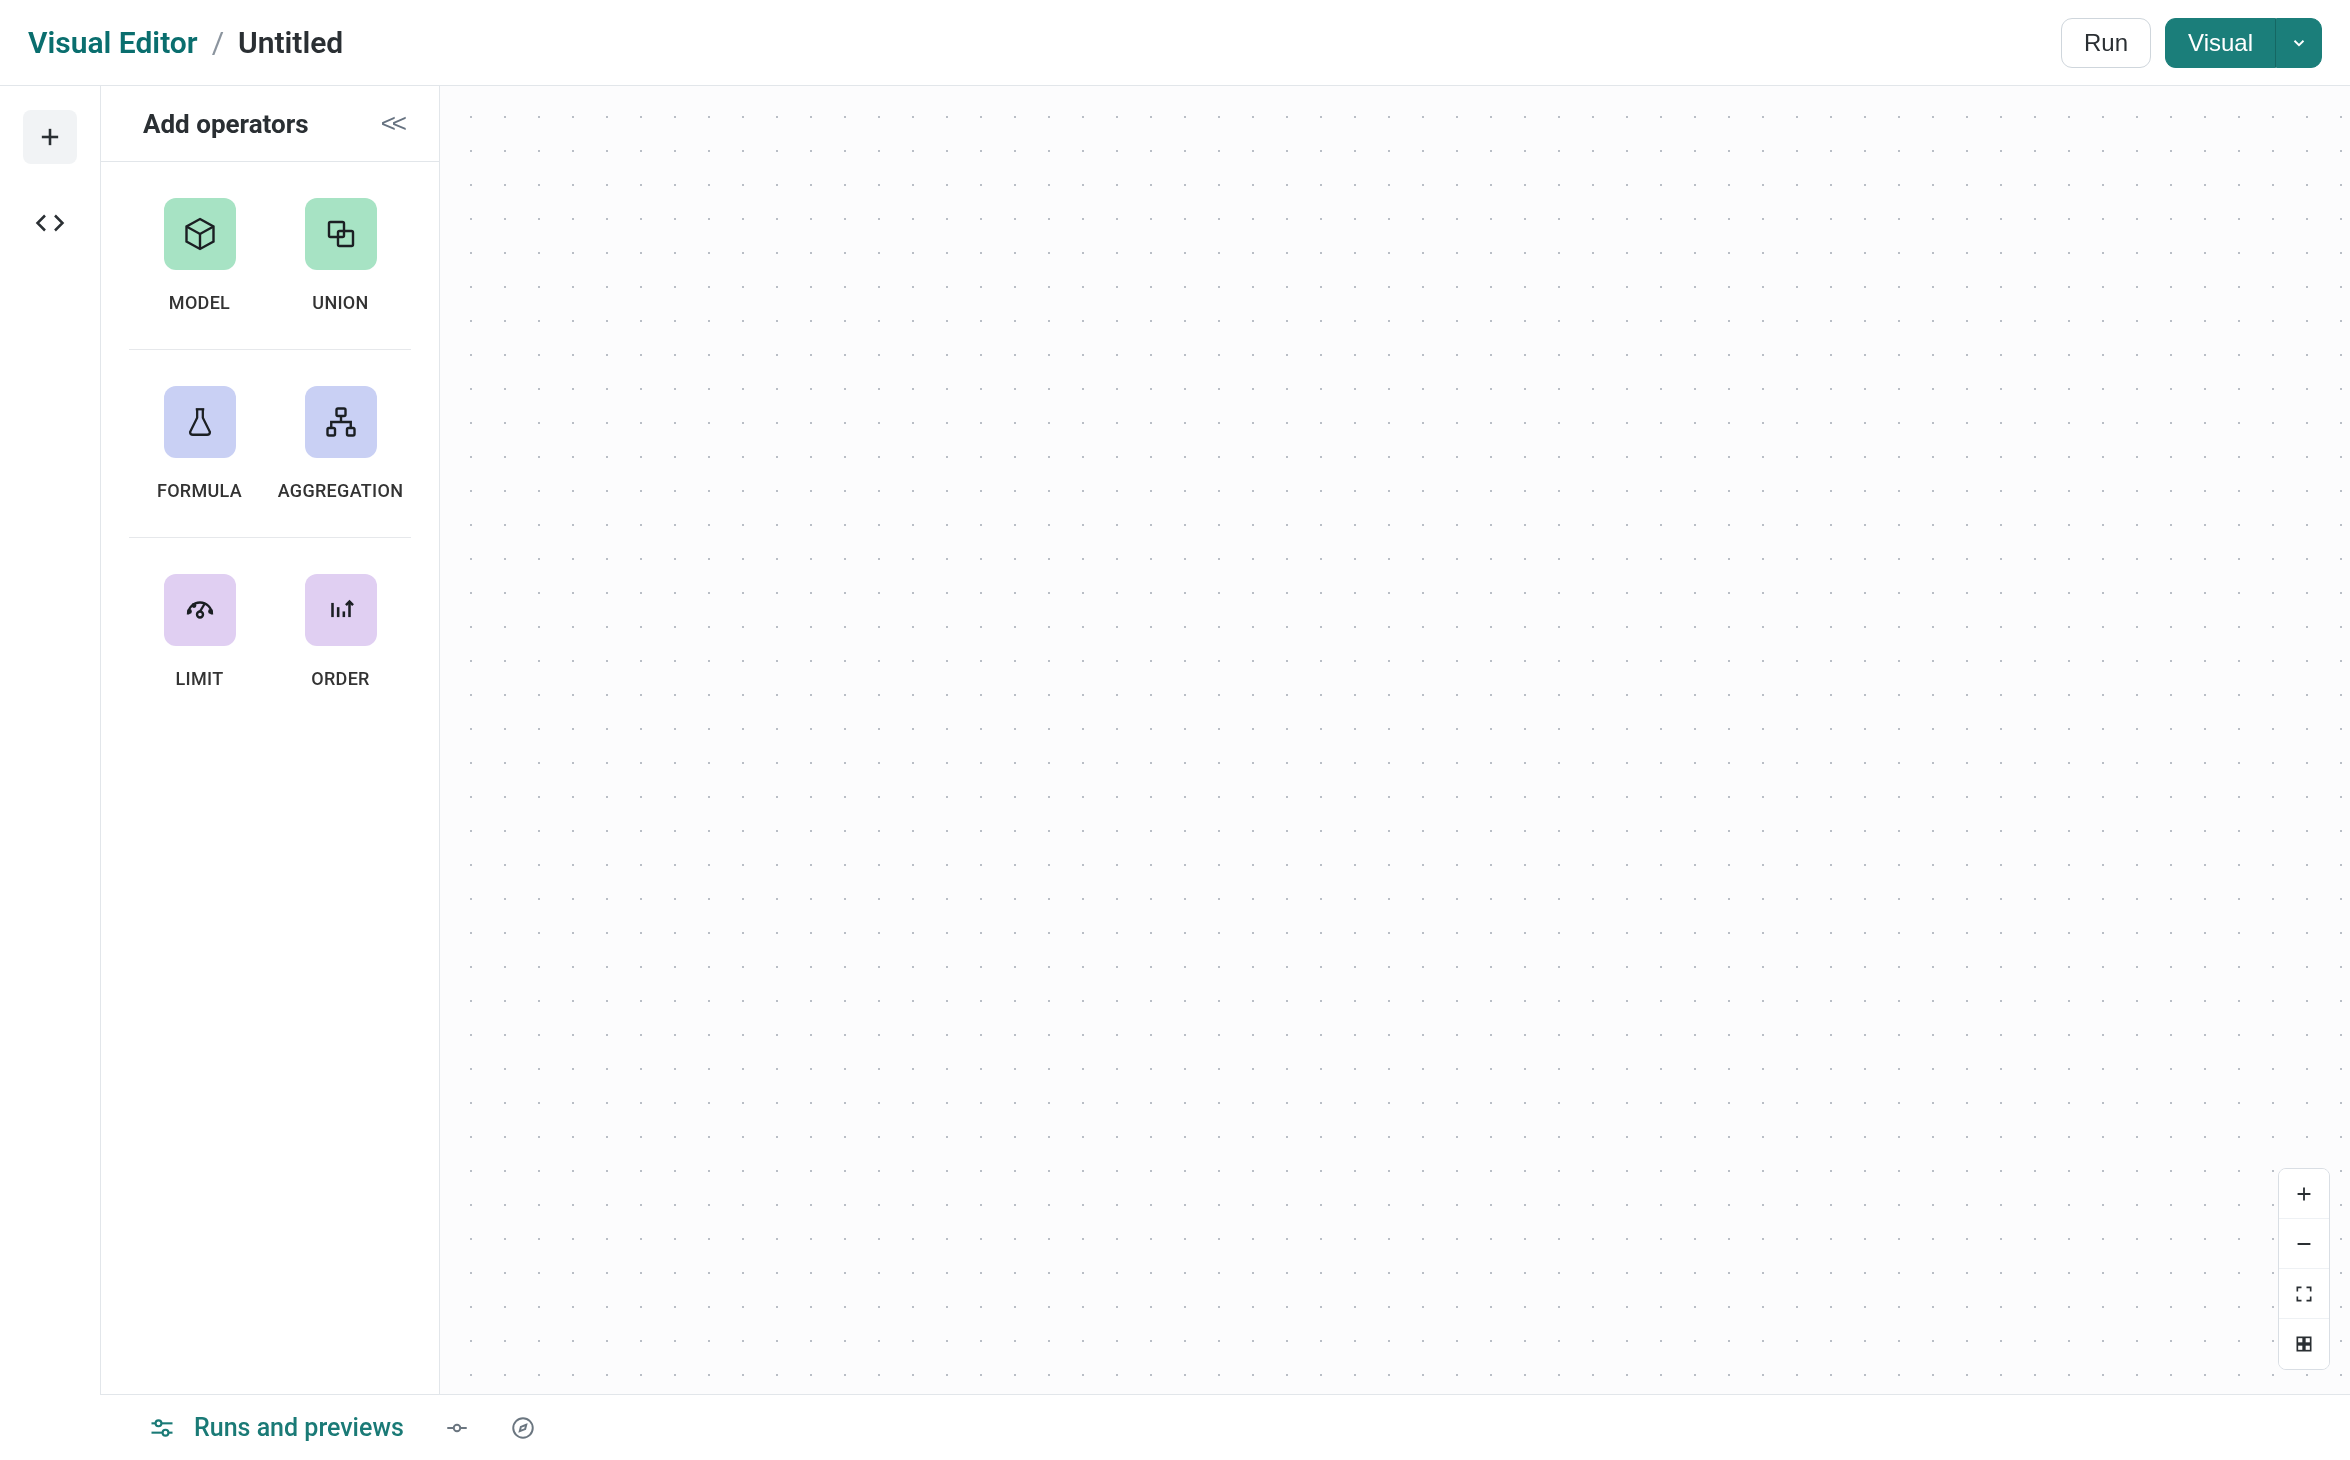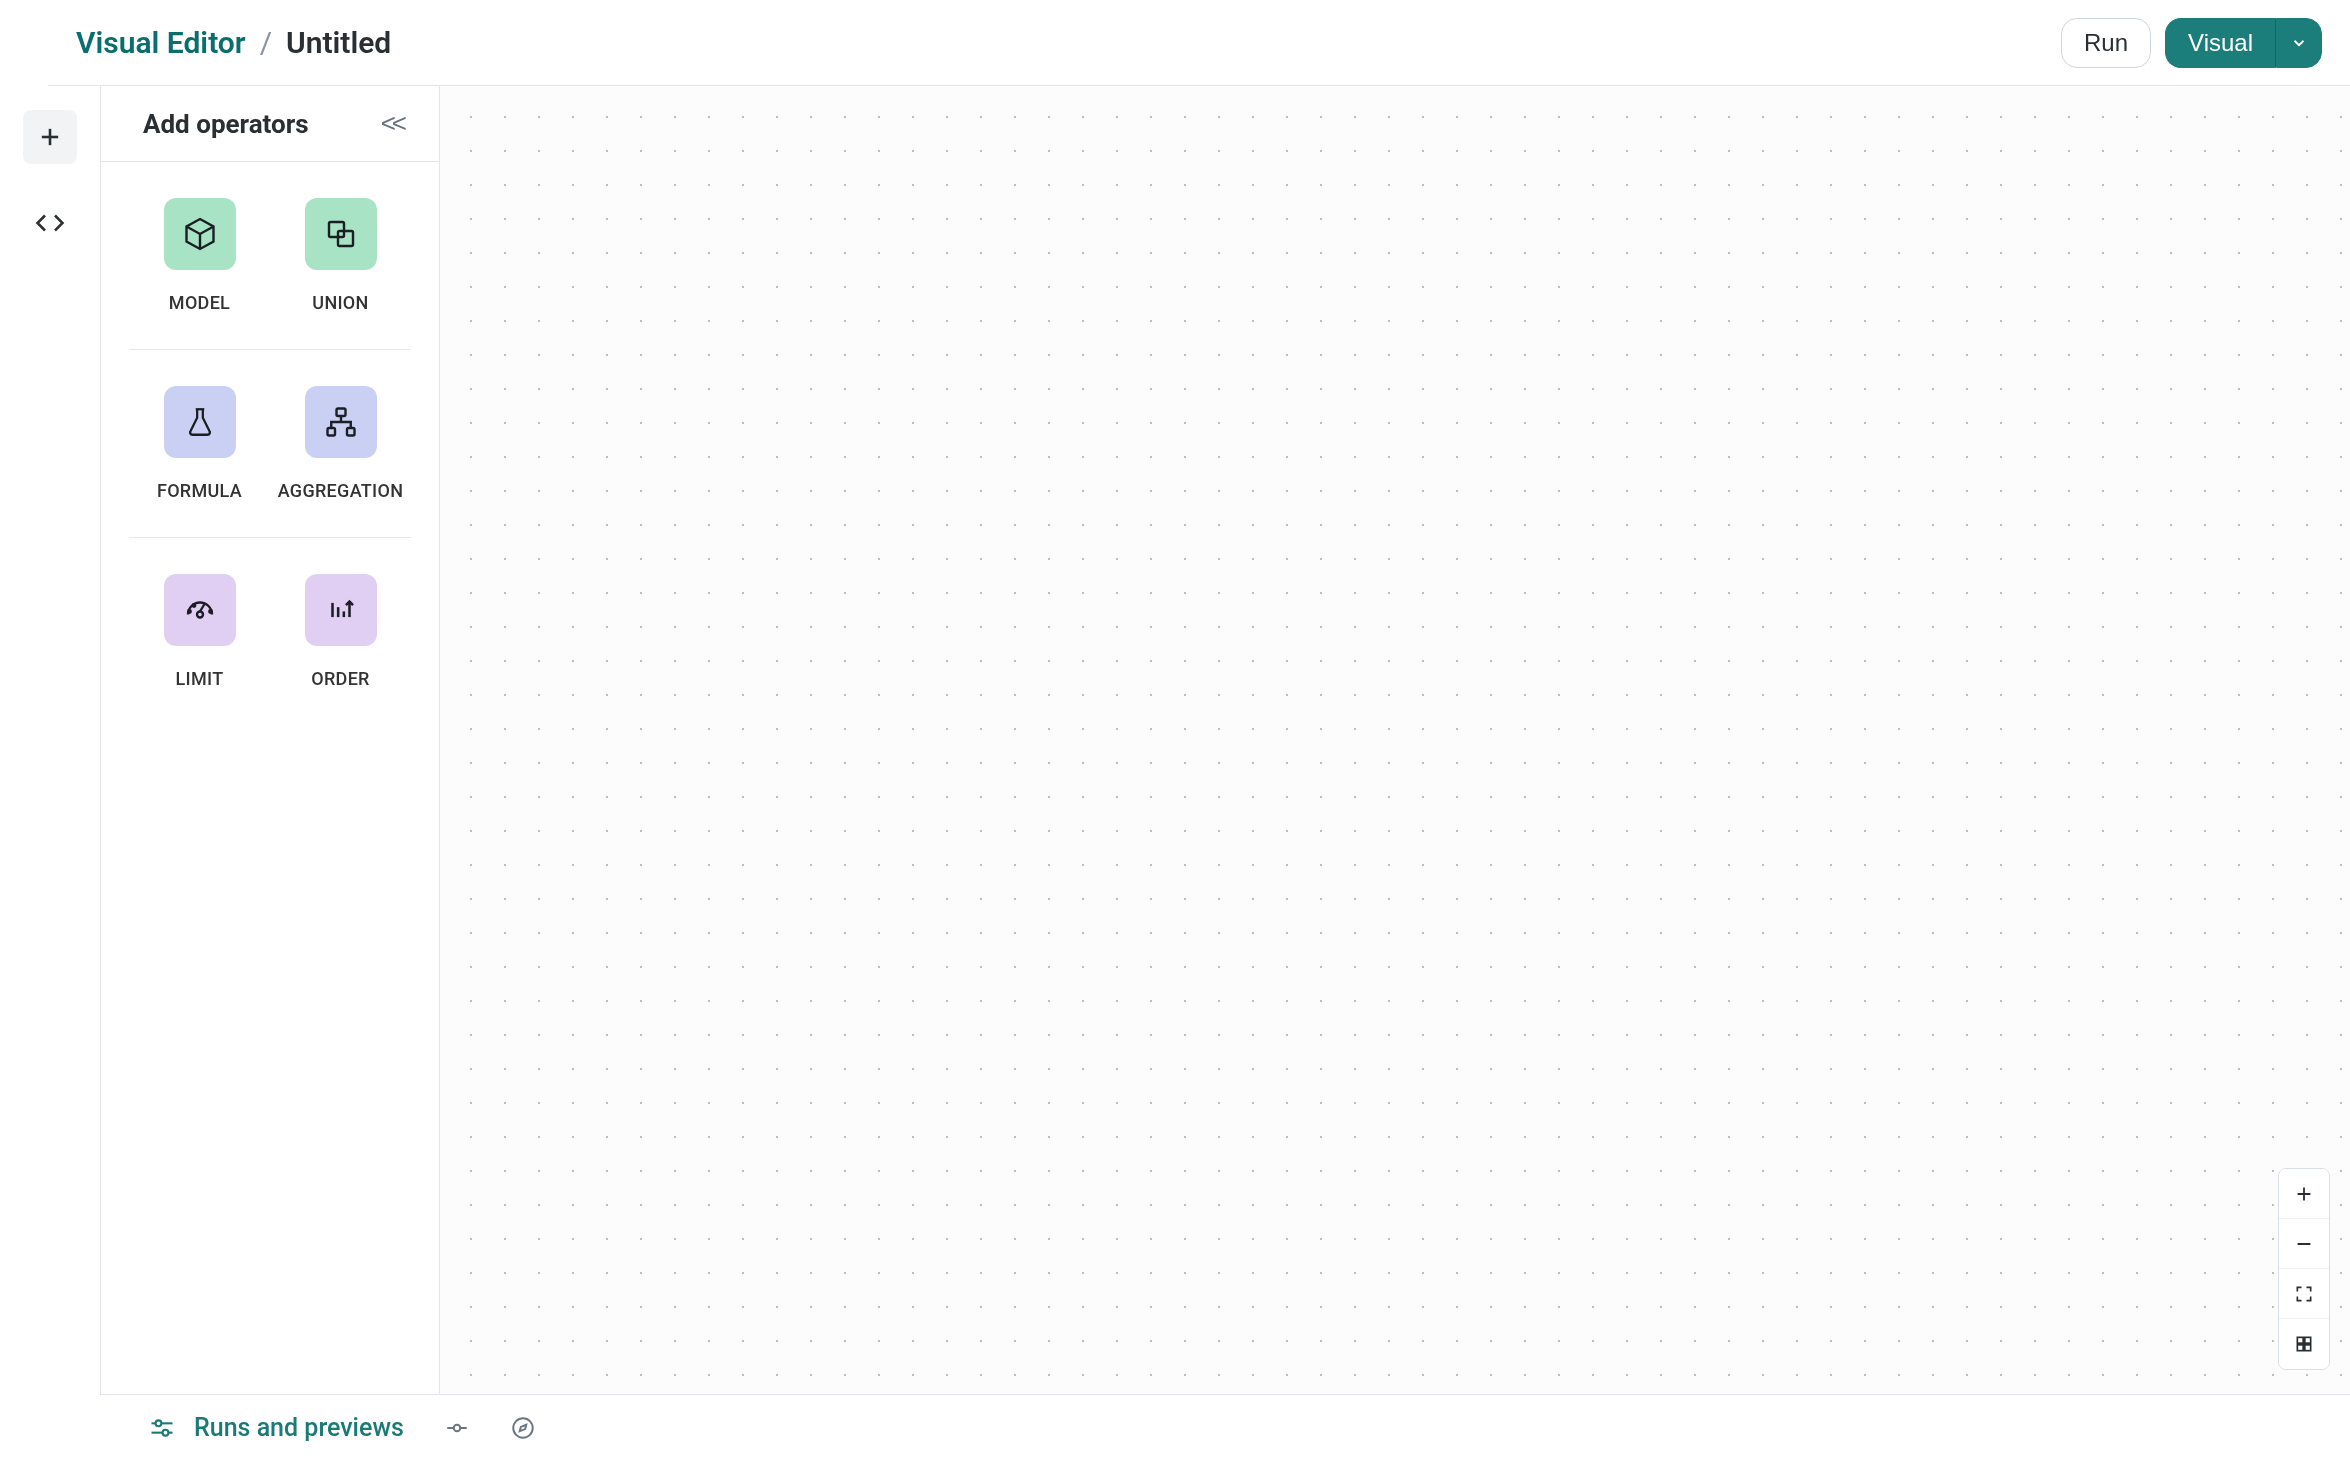--- a/index.html
+++ b/index.html
@@ -8,29 +8,28 @@
 
     
     .header {
       display: flex;
       align-items: center;
       justify-content: space-between;
       padding: 16px 28px;
       border-bottom: 1px solid #e2e6ea;
       background: #fff;
       height: 86px;
-      margin-left: 48px;
     }
     .breadcrumb { display: flex; align-items: center; gap: 14px; font-size: 30px; font-weight: 600; }
     .breadcrumb .app-name { color: #0a6e6e; }
     .breadcrumb .sep { color: #8b949e; font-weight: 400; }
     .breadcrumb .doc-name { color: #2a2f33; }
     .header-actions { display: flex; align-items: center; gap: 14px; }
     .btn {
-      border-radius: 16px;
+      border-radius: 11px;
       border: 1.5px solid #cfd6dc;
       background: #fff;
       padding: 10px 22px;
       font-size: 24px;
       font-weight: 500;
       cursor: pointer;
       color: #2a2f33;
     }
     .btn-primary {
       background: #1b7e7a;

